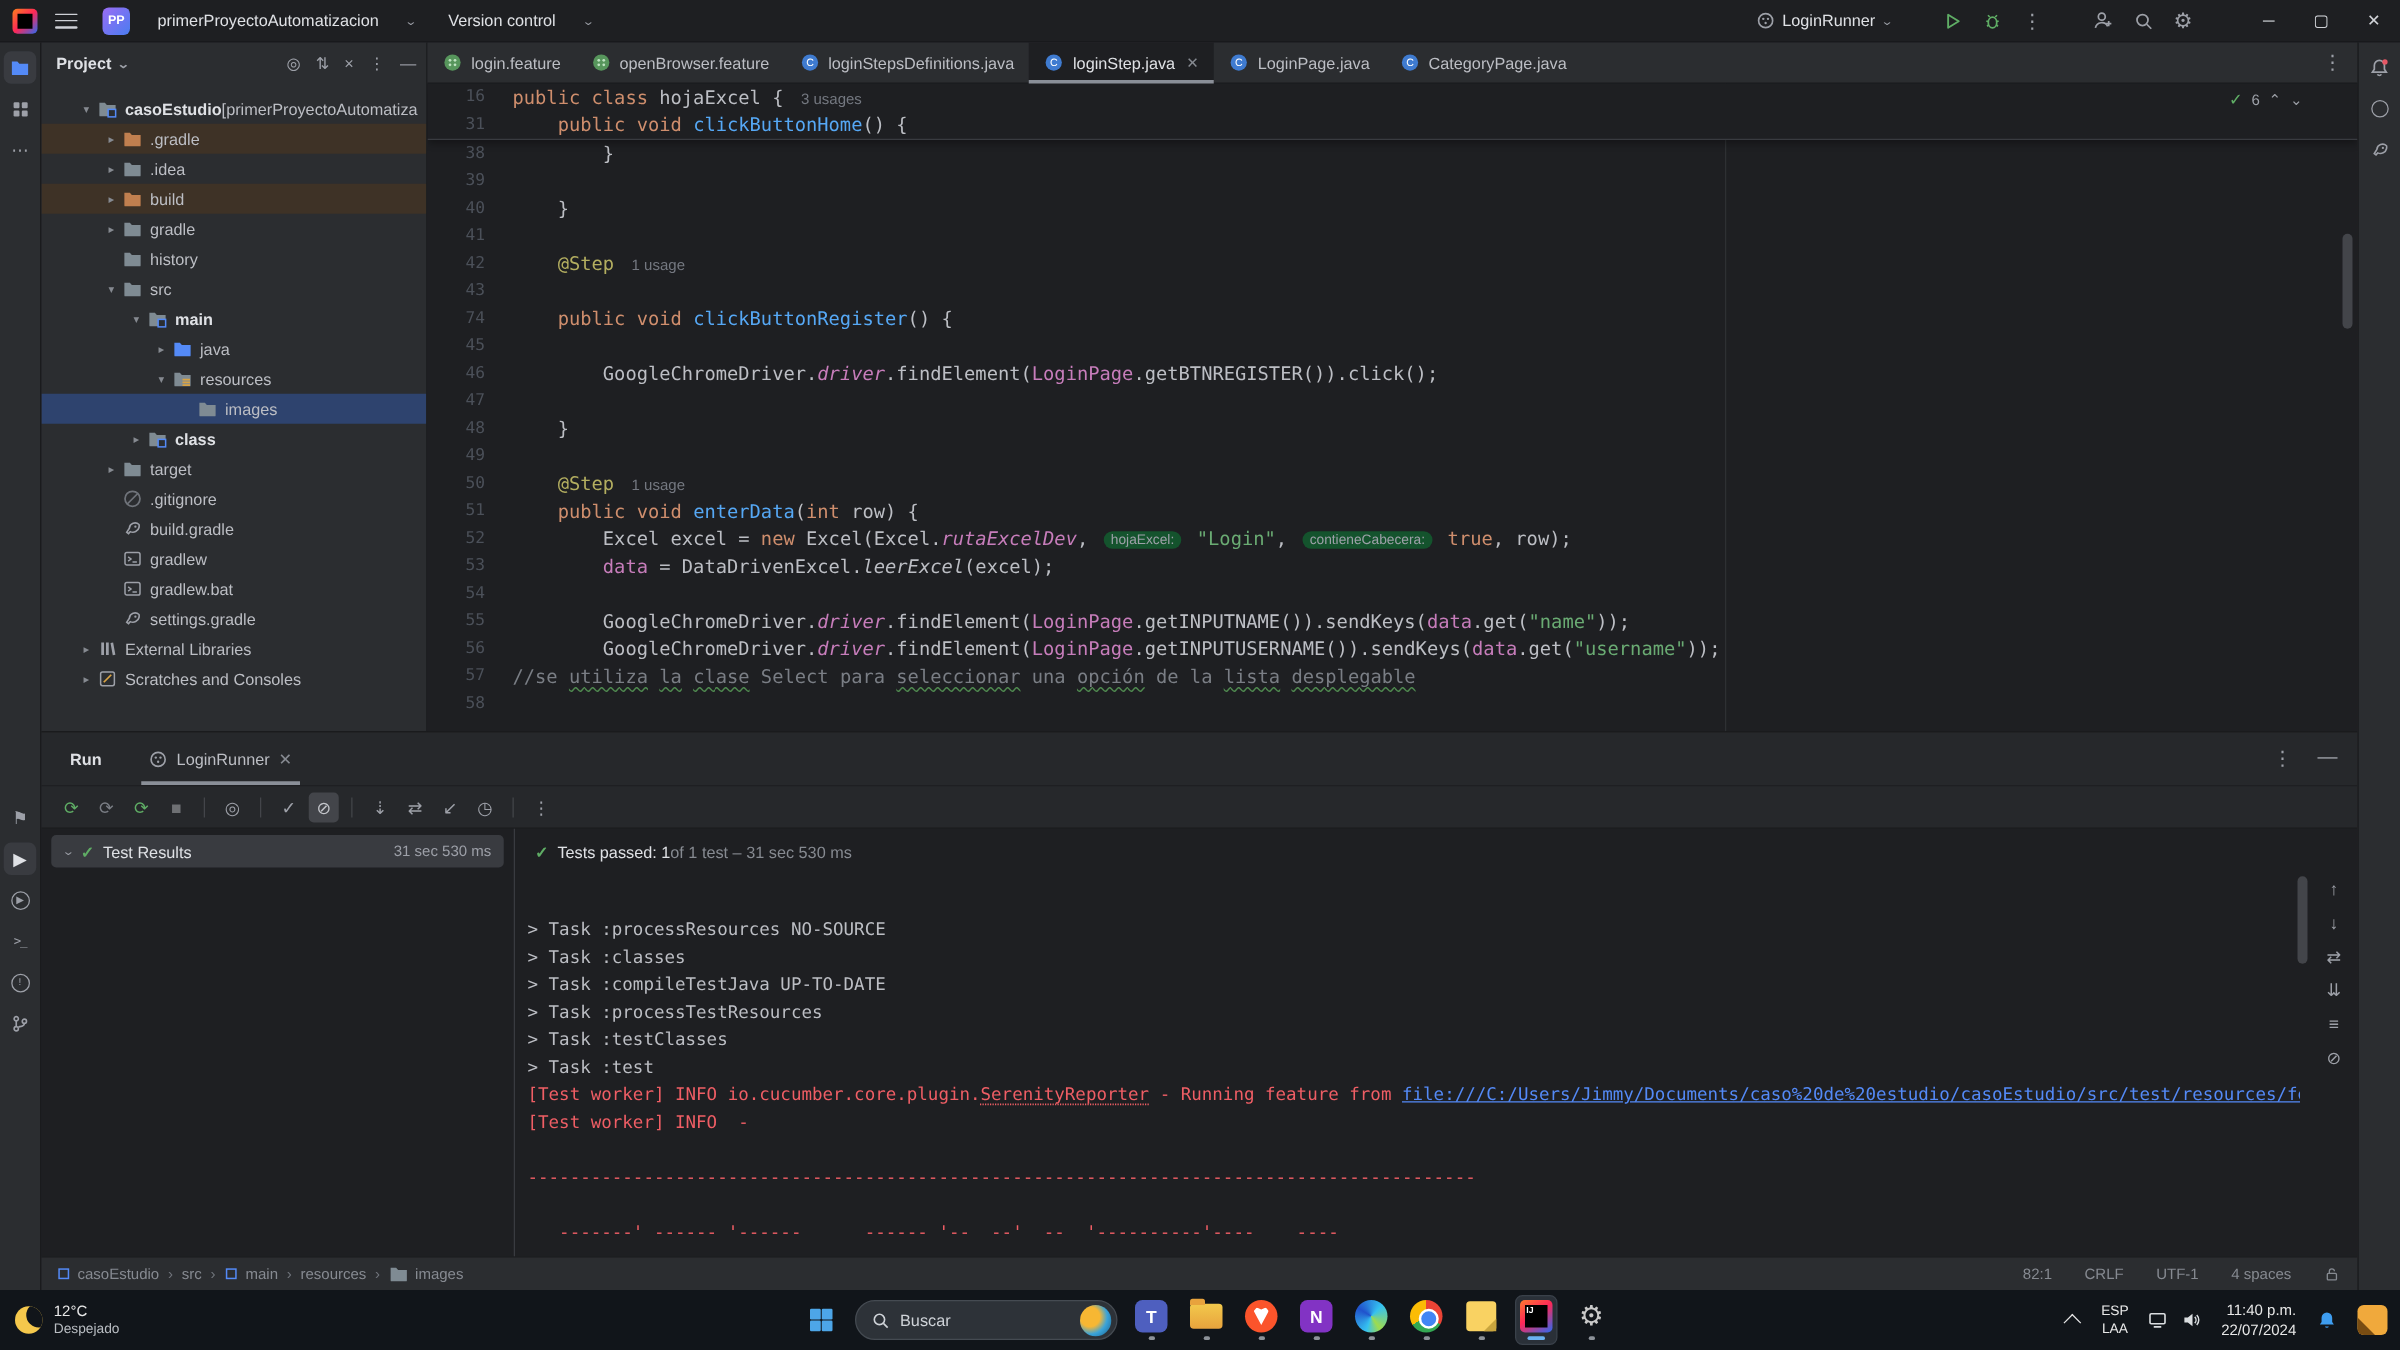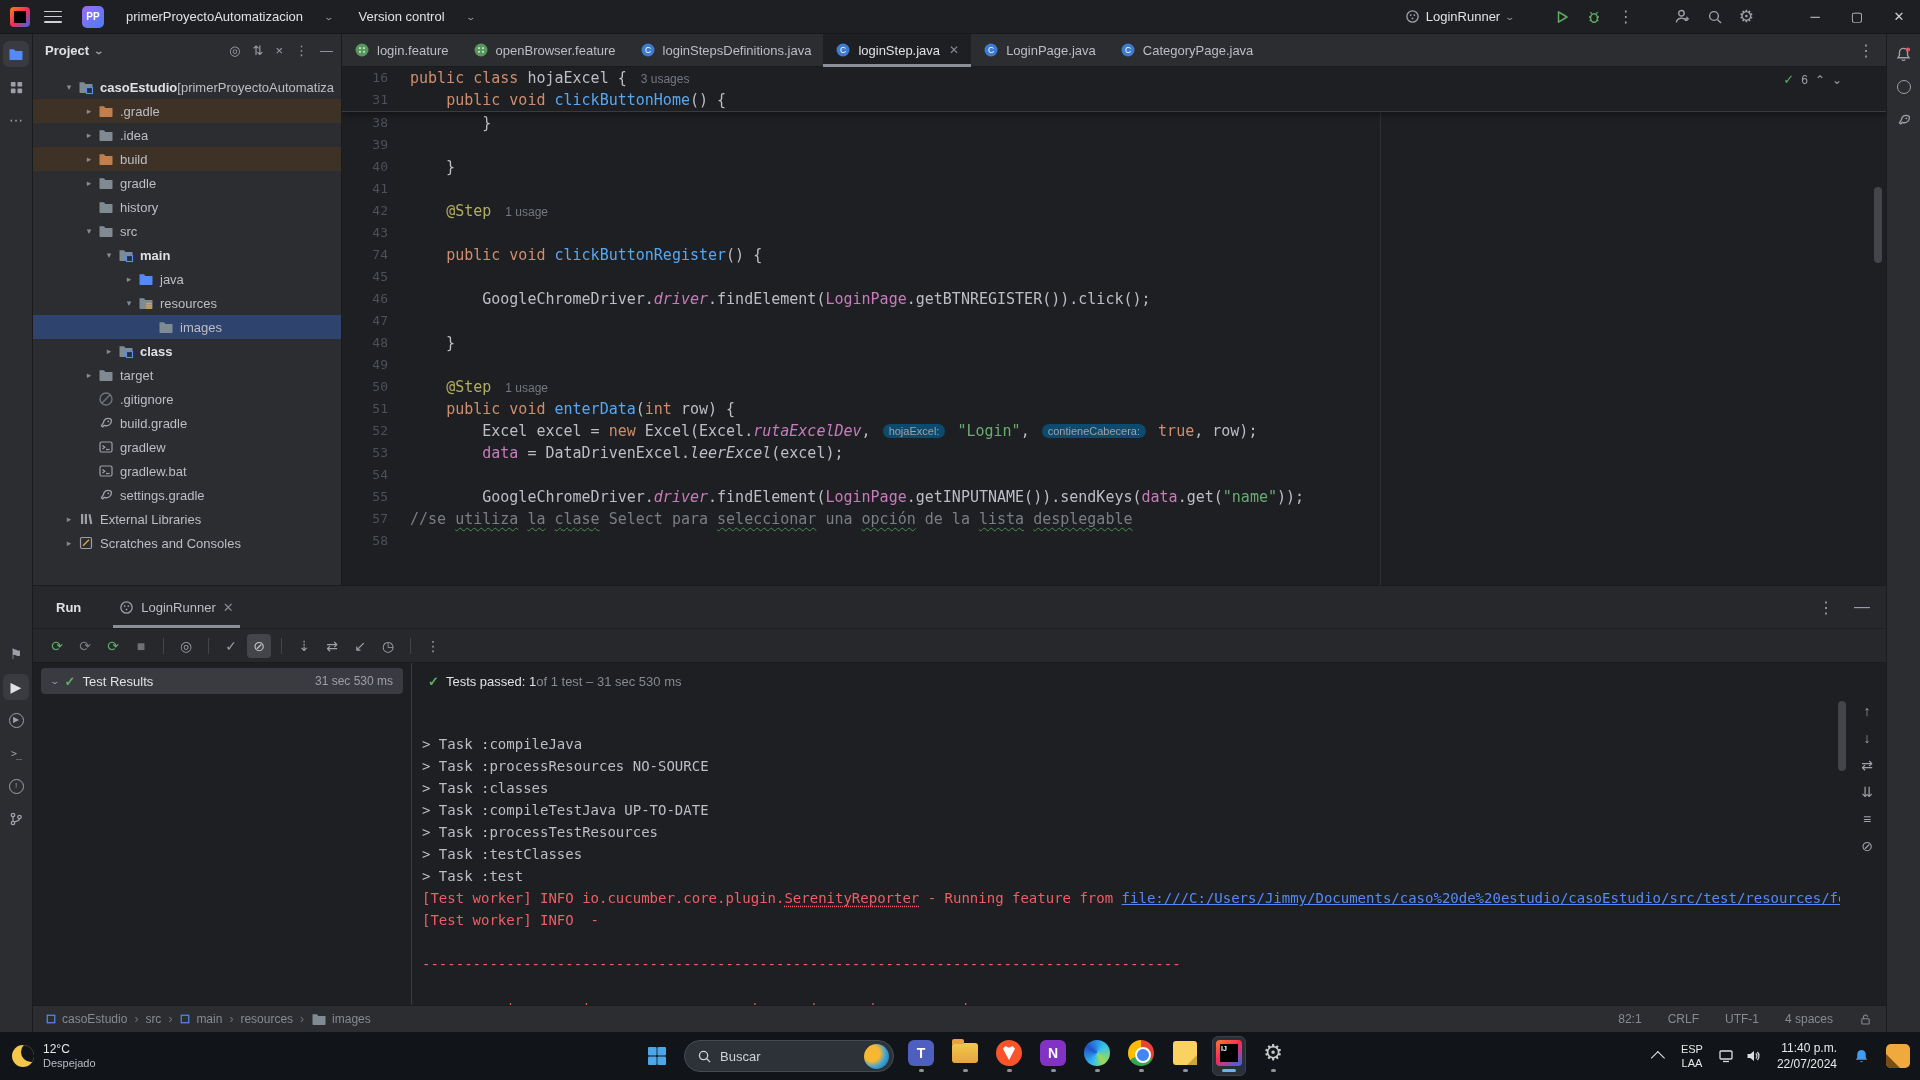--- a/index.html
+++ b/index.html
@@ -77,21 +77,21 @@
   .tok-pln{color:#bcbec4;}
   .tok-str{color:#6aab73;}
   .tok-fld{color:#c77dbb;font-style:italic;}
   .tok-fld2{color:#c77dbb;}
   .tok-cls{color:#c77dbb;}
   .tok-ann{color:#b3ae60;}
   .tok-cmt{color:#7a7e85;}
   .tok-cmtw{color:#7a7e85;text-decoration:underline wavy #4f8a4f 1px;text-underline-offset:3px;}
   .tok-itl{color:#bcbec4;font-style:italic;}
   .tok-usage{color:#747880;font-size:12px;margin-left:14px;font-family:"Liberation Sans",sans-serif;}
-  .tok-hint{background:#0c4a6e;color:#9da0a8;font-size:11px;padding:1px 6px;border-radius:7px;
+  .tok-hint{background:#14532d;color:#9da0a8;font-size:11px;padding:1px 6px;border-radius:7px;
     margin:0 3px;font-family:"Liberation Sans",sans-serif;vertical-align:1px;}
   .insp{position:absolute;top:5px;right:44px;display:flex;align-items:center;gap:7px;color:#9da0a8;font-size:12px;z-index:3;}
   .insp .ok{color:#5fad65;font-size:13px;}
   .ed-scroll{position:absolute;right:4px;top:120px;width:8px;height:76px;background:#43454a;border-radius:4px;}
   
   .runpanel{height:420px;flex:0 0 420px;border-top:1px solid #1a1b1d;display:flex;flex-direction:column;background:#1e1f22;}
   .run-tabs{height:42px;flex:0 0 42px;display:flex;align-items:center;background:#26282b;padding-left:23px;}
   .run-label{color:#dfe1e5;font-size:13px;font-weight:bold;margin-right:28px;}
   .run-tab{height:42px;display:flex;align-items:center;gap:7px;color:#bcbec4;font-size:13px;position:relative;padding:0 10px;cursor:pointer;}
   .run-tab::after{content:"";position:absolute;left:4px;right:4px;bottom:0;height:3px;background:#8a8f98;}
@@ -656,20 +656,24 @@
                 </div>
                 <div class="code-line">
                   <span class="ln">54</span>
                   <pre></pre>
                 </div>
                 <div class="code-line">
                   <span class="ln">55</span>
                   <pre><span class="tok-pln">        GoogleChromeDriver.</span><span class="tok-fld">driver</span><span class="tok-pln">.findElement(</span><span class="tok-cls">LoginPage</span><span class="tok-pln">.getINPUTNAME()).sendKeys(</span><span class="tok-fld2">data</span><span class="tok-pln">.get(</span><span class="tok-str">"name"</span><span class="tok-pln">));</span></pre>
                 </div>
                 <div class="code-line">
+                  <span class="ln">56</span>
+                  <pre><span class="tok-pln">        GoogleChromeDriver.</span><span class="tok-fld">driver</span><span class="tok-pln">.findElement(</span><span class="tok-cls">LoginPage</span><span class="tok-pln">.getINPUTUSERNAME()).sendKeys(</span><span class="tok-fld2">data</span><span class="tok-pln">.get(</span><span class="tok-str">"username"</span><span class="tok-pln">));</span></pre>
+                </div>
+                <div class="code-line">
                   <span class="ln">57</span>
                   <pre><span class="tok-cmt">//se </span><span class="tok-cmtw">utiliza</span><span class="tok-cmt"> </span><span class="tok-cmtw">la</span><span class="tok-cmt"> </span><span class="tok-cmtw">clase</span><span class="tok-cmt"> Select para </span><span class="tok-cmtw">seleccionar</span><span class="tok-cmt"> una </span><span class="tok-cmtw">opción</span><span class="tok-cmt"> de la </span><span class="tok-cmtw">lista</span><span class="tok-cmt"> </span><span class="tok-cmtw">desplegable</span></pre>
                 </div>
                 <div class="code-line">
                   <span class="ln">58</span>
                 </div>
               </div>
             <div class="insp">
               <span class="ok">✓</span>
               <span>6</span>
@@ -728,21 +732,20 @@
               <span class="dur">31 sec 530 ms</span>
             </div>
           </div>
           <div class="console-area">
             <div class="passed-line">
               <span class="ok-check">✓</span>
               <span>Tests passed: 1</span>
               <span class="rest"> of 1 test – 31 sec 530 ms</span>
             </div>
             <div class="console" id="console">
-                <pre class="cs-line"><span class="cs-d">&gt; Task :compileJava</span></pre>
                 <pre class="cs-line"><span class="cs-d">&gt; Task :processResources NO-SOURCE</span></pre>
                 <pre class="cs-line"><span class="cs-d">&gt; Task :classes</span></pre>
                 <pre class="cs-line"><span class="cs-d">&gt; Task :compileTestJava UP-TO-DATE</span></pre>
                 <pre class="cs-line"><span class="cs-d">&gt; Task :processTestResources</span></pre>
                 <pre class="cs-line"><span class="cs-d">&gt; Task :testClasses</span></pre>
                 <pre class="cs-line"><span class="cs-d">&gt; Task :test</span></pre>
                 <pre class="cs-line"><span class="cs-r">[Test worker] INFO io.cucumber.core.plugin.</span><span class="cs-ru">SerenityReporter</span><span class="cs-r"> - Running feature from </span><span class="cs-l">file:///C:/Users/Jimmy/Documents/caso%20de%20estudio/casoEstudio/src/test/resources/features/lo</span></pre>
                 <pre class="cs-line"><span class="cs-r">[Test worker] INFO  -</span></pre>
                 <pre class="cs-line"></pre>
                 <pre class="cs-line"><span class="cs-r">------------------------------------------------------------------------------------------</span></pre>

